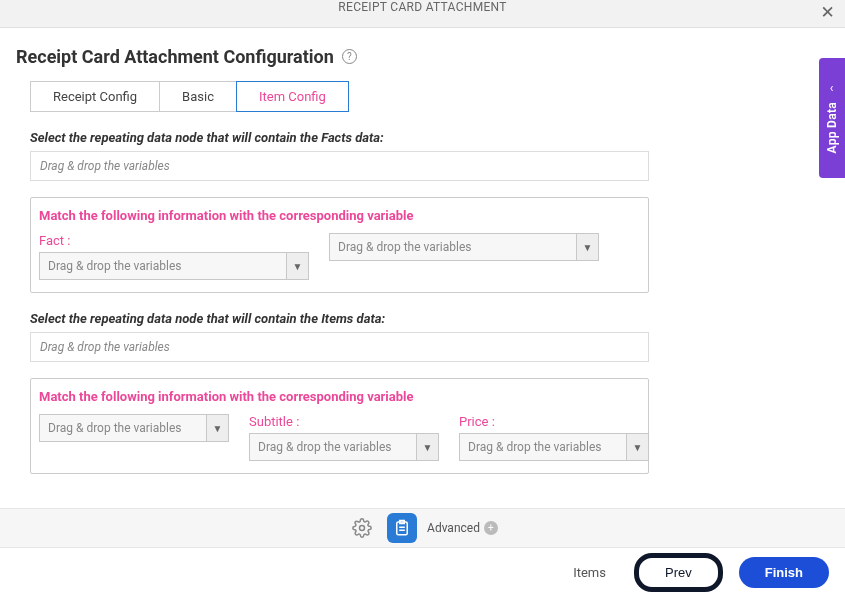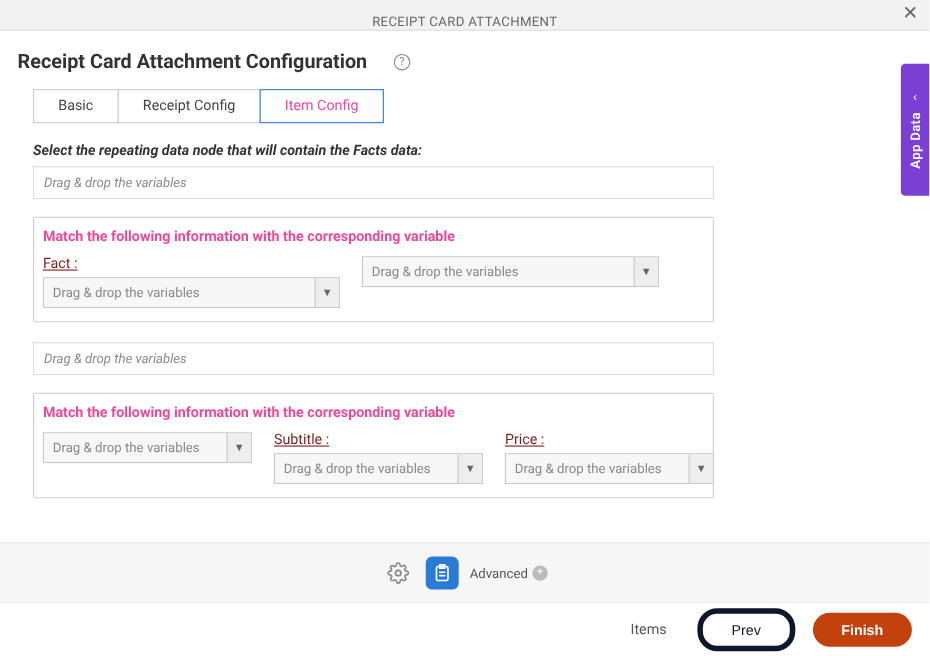--- a/index.html
+++ b/index.html
@@ -12,21 +12,21 @@
     background: #fff;
     position: relative;
     overflow: hidden;
   }
 
   .titlebar {
     height: 28px;
     background: #f2f2f2;
     border-bottom: 1px solid #e0e0e0;
     display: flex;
-    align-items: flex-end;
+    align-items: flex-start;
     justify-content: center;
     position: relative;
     font-size: 12px;
     color: #666;
     letter-spacing: 0.3px;
   }
   .titlebar .close {
     position: absolute;
     right: 10px;
     top: 4px;
@@ -36,21 +36,21 @@
     line-height: 1;
   }
 
   .content {
     padding: 18px 16px 0 16px;
   }
 
   .page-title-row {
     display: flex;
     align-items: center;
-    gap: 24px;
+    gap: 8px;
     margin-bottom: 14px;
   }
   .page-title {
     font-size: 18px;
     font-weight: 700;
     color: #333;
   }
   .help-icon {
     display: inline-flex;
     width: 15px;
@@ -118,23 +118,22 @@
     margin-bottom: 10px;
   }
   .match-row {
     display: flex;
     gap: 20px;
   }
   .match-col2 { flex: 0 0 270px; }
   .match-col3 { flex: 0 0 190px; }
   .col-label {
     font-size: 13px;
-    color: #7f1d1d;
+    color: #ec4899;
     margin-bottom: 4px;
-    text-decoration: underline;
   }
   .drop-combo {
     display: flex;
     border: 1px solid #c8c8c8;
     background: #f7f7f7;
   }
   .drop-combo .txt {
     flex: 1;
     padding: 6px 8px;
     font-size: 12px;
@@ -180,21 +179,21 @@
     font-size: 12px;
     font-weight: 600;
     letter-spacing: 0.3px;
   }
 
   
   .toolbar-footer {
     position: absolute;
     bottom: 48px;
     left: 0; right: 0;
-    height: 55px;
+    height: 40px;
     background: #f6f6f6;
     border-top: 1px solid #e6e6e6;
     border-bottom: 1px solid #e6e6e6;
     display: flex;
     align-items: center;
     justify-content: center;
     gap: 10px;
   }
   .tool-icon {
     width: 30px; height: 30px;
@@ -250,21 +249,21 @@
     border: 5px solid #0f172a;
     background: #fff;
     border-radius: 18px;
     padding: 7px 26px;
     cursor: pointer;
   }
   .btn-primary {
     font-size: 13px;
     font-weight: 600;
     color: #fff;
-    background: #c2410c;
+    background: #1d4ed8;
     border: none;
     border-radius: 18px;
     padding: 8px 26px;
     cursor: pointer;
   }
 </style>
 </head>
 <body>
 
 <div class="titlebar">
@@ -273,22 +272,22 @@
 </div>
 
 <div class="content">
 
   <div class="page-title-row">
     <div class="page-title">Receipt Card Attachment Configuration</div>
     <span class="help-icon">?</span>
   </div>
 
   <div class="tabs">
+    <div class="tab">Receipt Config</div>
     <div class="tab">Basic</div>
-    <div class="tab">Receipt Config</div>
     <div class="tab active">Item Config</div>
   </div>
 
   <div class="section-label">Select the repeating data node that will contain the Facts data:</div>
   <div class="drop-long">Drag &amp; drop the variables</div>
 
   <div class="match-box">
     <div class="match-title">Match the following information with the corresponding variable</div>
     <div class="match-row">
       <div class="match-col2">
@@ -300,20 +299,21 @@
       </div>
       <div class="match-col2">
         <div class="drop-combo">
           <div class="txt">Drag &amp; drop the variables</div>
           <div class="caret">▼</div>
         </div>
       </div>
     </div>
   </div>
 
+  <div class="section-label">Select the repeating data node that will contain the Items data:</div>
   <div class="drop-long">Drag &amp; drop the variables</div>
 
   <div class="match-box">
     <div class="match-title">Match the following information with the corresponding variable</div>
     <div class="match-row">
       <div class="match-col3">
         <div class="drop-combo">
           <div class="txt">Drag &amp; drop the variables</div>
           <div class="caret">▼</div>
         </div>

